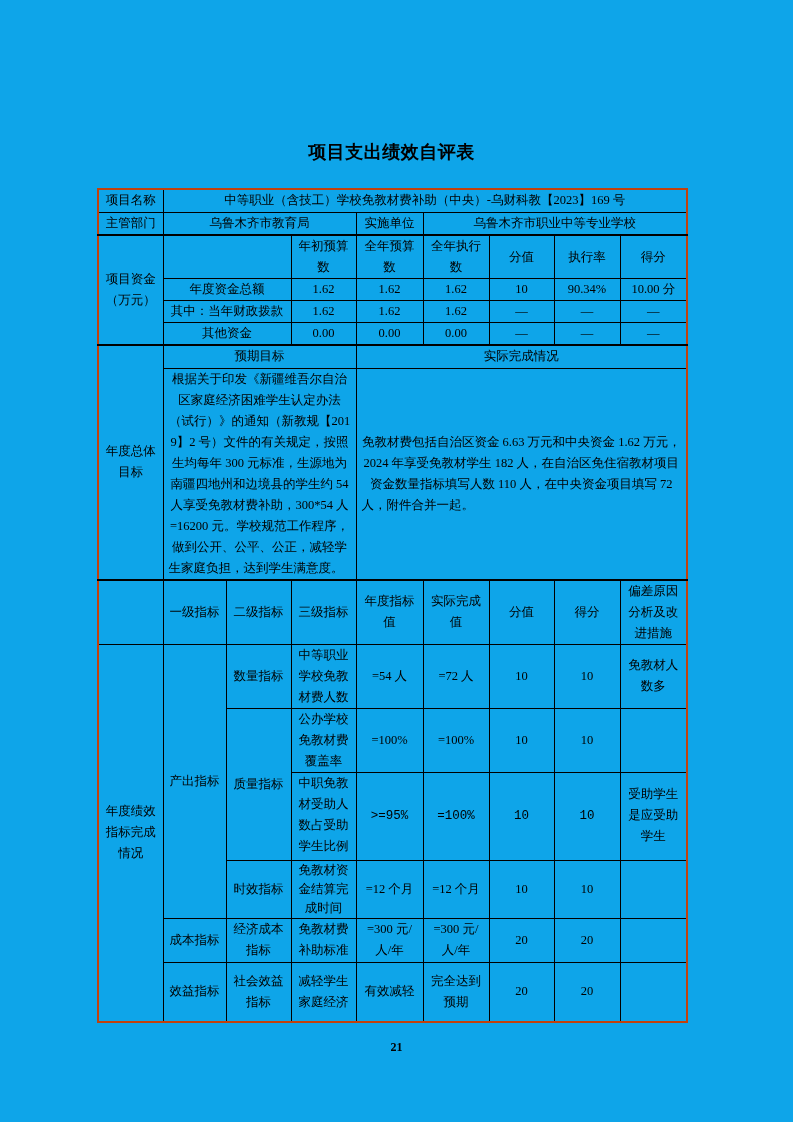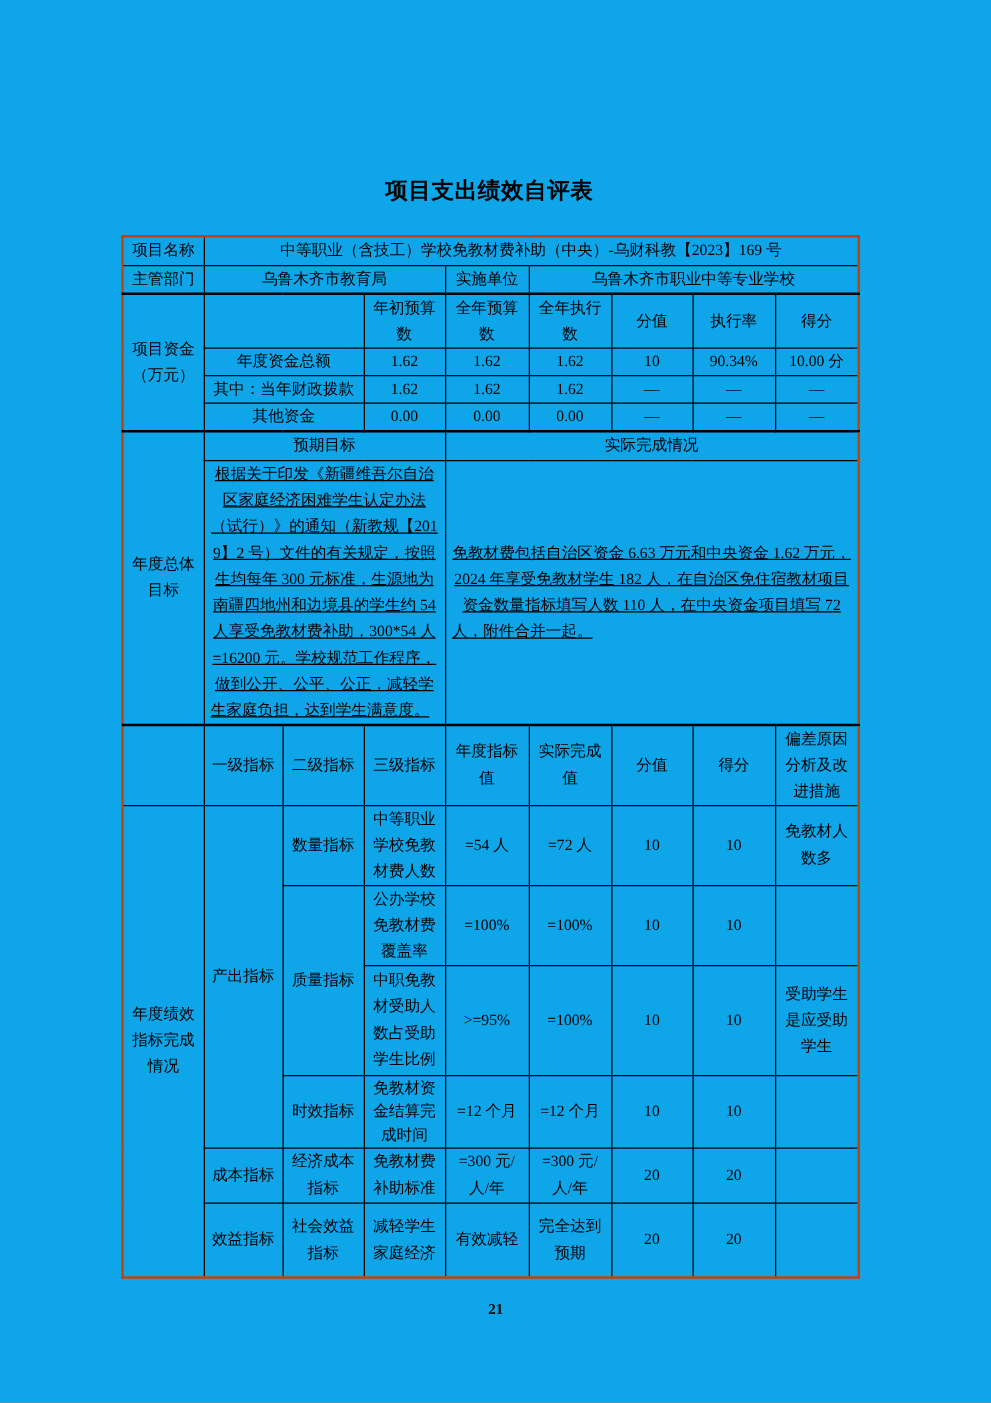--- a/index.html
+++ b/index.html
@@ -25,24 +25,24 @@
     border:1px solid #000;
     text-align:center; vertical-align:middle;
     font-size:12.5px; line-height:21px;
     padding:0 5px; overflow:hidden;
     word-break:break-all;
   }
   tr.sec td { border-top:2px solid #000; }
   tr.r1 { height:23px; } tr.r2 { height:23px; }
   tr.r3 { height:42px; } tr.r4 { height:21px; }
   tr.r5 { height:21px; } tr.r6 { height:21px; }
-  tr.r7 { height:23px; } tr.r8 { height:185px;text-decoration:underline; }
+  tr.r7 { height:23px; } tr.r8 { height:185px; }
   tr.r9 { height:62px; }
   tr.r10 { height:64px; } tr.r11 { height:62px; }
-  tr.r12 { height:88px; } tr.r13 { height:58px; }
+  tr.r12 { height:88px;font-family:Liberation Mono, monospace; } tr.r13 { height:58px; }
   tr.r14 { height:44px; } tr.r15 { height:60px; }
   tr.r13 td { line-height:19px; }
   td.goal-text {
     font-size:11px; line-height:22px;
     text-align:justify; text-align-last:left;
     padding:0 4px;
   }
   td.fund-label { font-size:12px; white-space:nowrap;margin-left:24px; }
   .page-number {
     position:absolute; top:1040px; left:0; width:100%;

